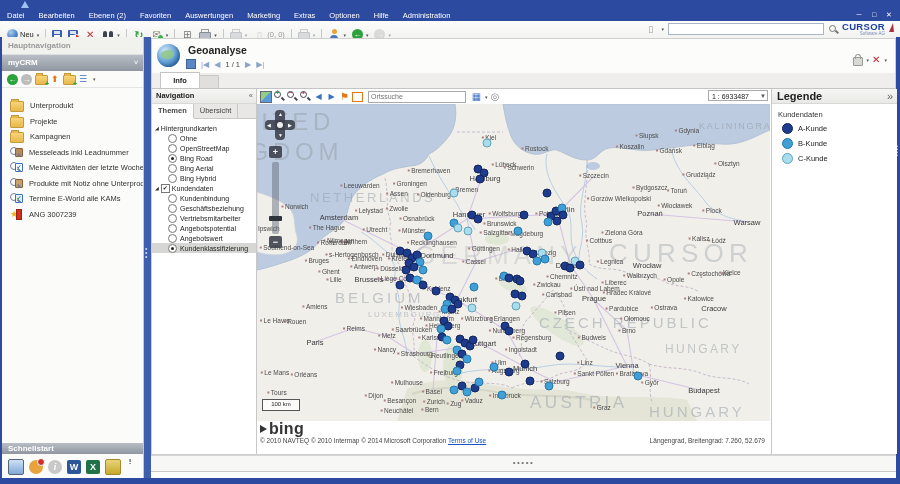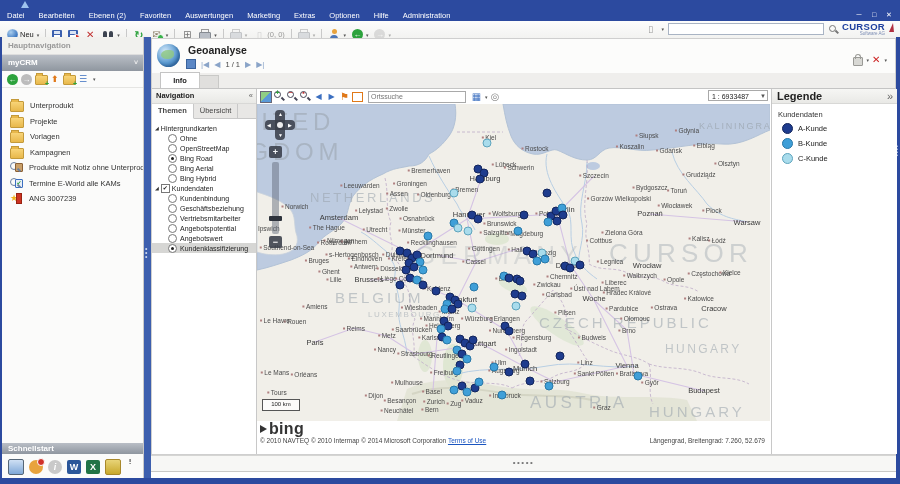--- a/index.html
+++ b/index.html
@@ -318,25 +318,33 @@
         <li class="side-item">
           <span class="si si-folder"></span>
           <span>Unterprodukt</span>
         </li>
         <li class="side-item">
           <span class="si si-folder"></span>
           <span>Projekte</span>
         </li>
         <li class="side-item">
           <span class="si si-folder"></span>
-          <span>Vorlagen</span>
+          <span>Kampagnen</span>
         </li>
         <li class="side-item">
-          <span class="si si-folder"></span>
-          <span>Kampagnen</span>
+          <span class="si si-mag">
+            <span class="bdg bdg-doc"></span>
+          </span>
+          <span>Messeleads inkl Leadnummer</span>
+        </li>
+        <li class="side-item">
+          <span class="si si-mag">
+            <span class="bdg bdg-check">✔</span>
+          </span>
+          <span>Meine Aktivitäten der letzte Woche</span>
         </li>
         <li class="side-item">
           <span class="si si-mag">
             <span class="bdg bdg-box"></span>
           </span>
           <span>Produkte mit Notiz ohne Unterprodukt</span>
         </li>
         <li class="side-item">
           <span class="si si-mag">
             <span class="bdg bdg-cal">✔</span>
@@ -583,21 +591,21 @@
               <span class="city" style="left: 473px; top: 168px;">Kielce</span>
               <span class="city" style="left: 442px; top: 194px;">Katowice</span>
               <span class="city city-m" style="left: 457px; top: 204px;">Cracow</span>
               <span class="city" style="left: 407px; top: 203px;">Ostrava</span>
               <span class="city" style="left: 370px; top: 226px;">Brno</span>
               <span class="city" style="left: 378px; top: 214px;">Olomouc</span>
               <span class="city" style="left: 365px; top: 204px;">Pardubice</span>
               <span class="city" style="left: 370px; top: 188px;">Hradec Králové</span>
               <span class="city" style="left: 357px; top: 178px;">Liberec</span>
               <span class="city" style="left: 338px; top: 184px;">Ústí nad Labem</span>
-              <span class="city city-m" style="left: 337px; top: 194px;">Woche</span>
+              <span class="city city-m" style="left: 337px; top: 194px;">Prague</span>
               <span class="city" style="left: 308px; top: 208px;">Pilsen</span>
               <span class="city" style="left: 300px; top: 190px;">Carlsbad</span>
               <span class="city" style="left: 335px; top: 233px;">Budweis</span>
               <span class="city" style="left: 328px; top: 258px;">Linz</span>
               <span class="city city-m" style="left: 370px; top: 261px;">Vienna</span>
               <span class="city" style="left: 375px; top: 269px;">Bratislava</span>
               <span class="city" style="left: 393px; top: 278px;">Győr</span>
               <span class="city city-m" style="left: 447px; top: 286px;">Budapest</span>
               <span class="city" style="left: 337px; top: 269px;">Sankt Pölten</span>
               <span class="city" style="left: 298px; top: 277px;">Salzburg</span>

